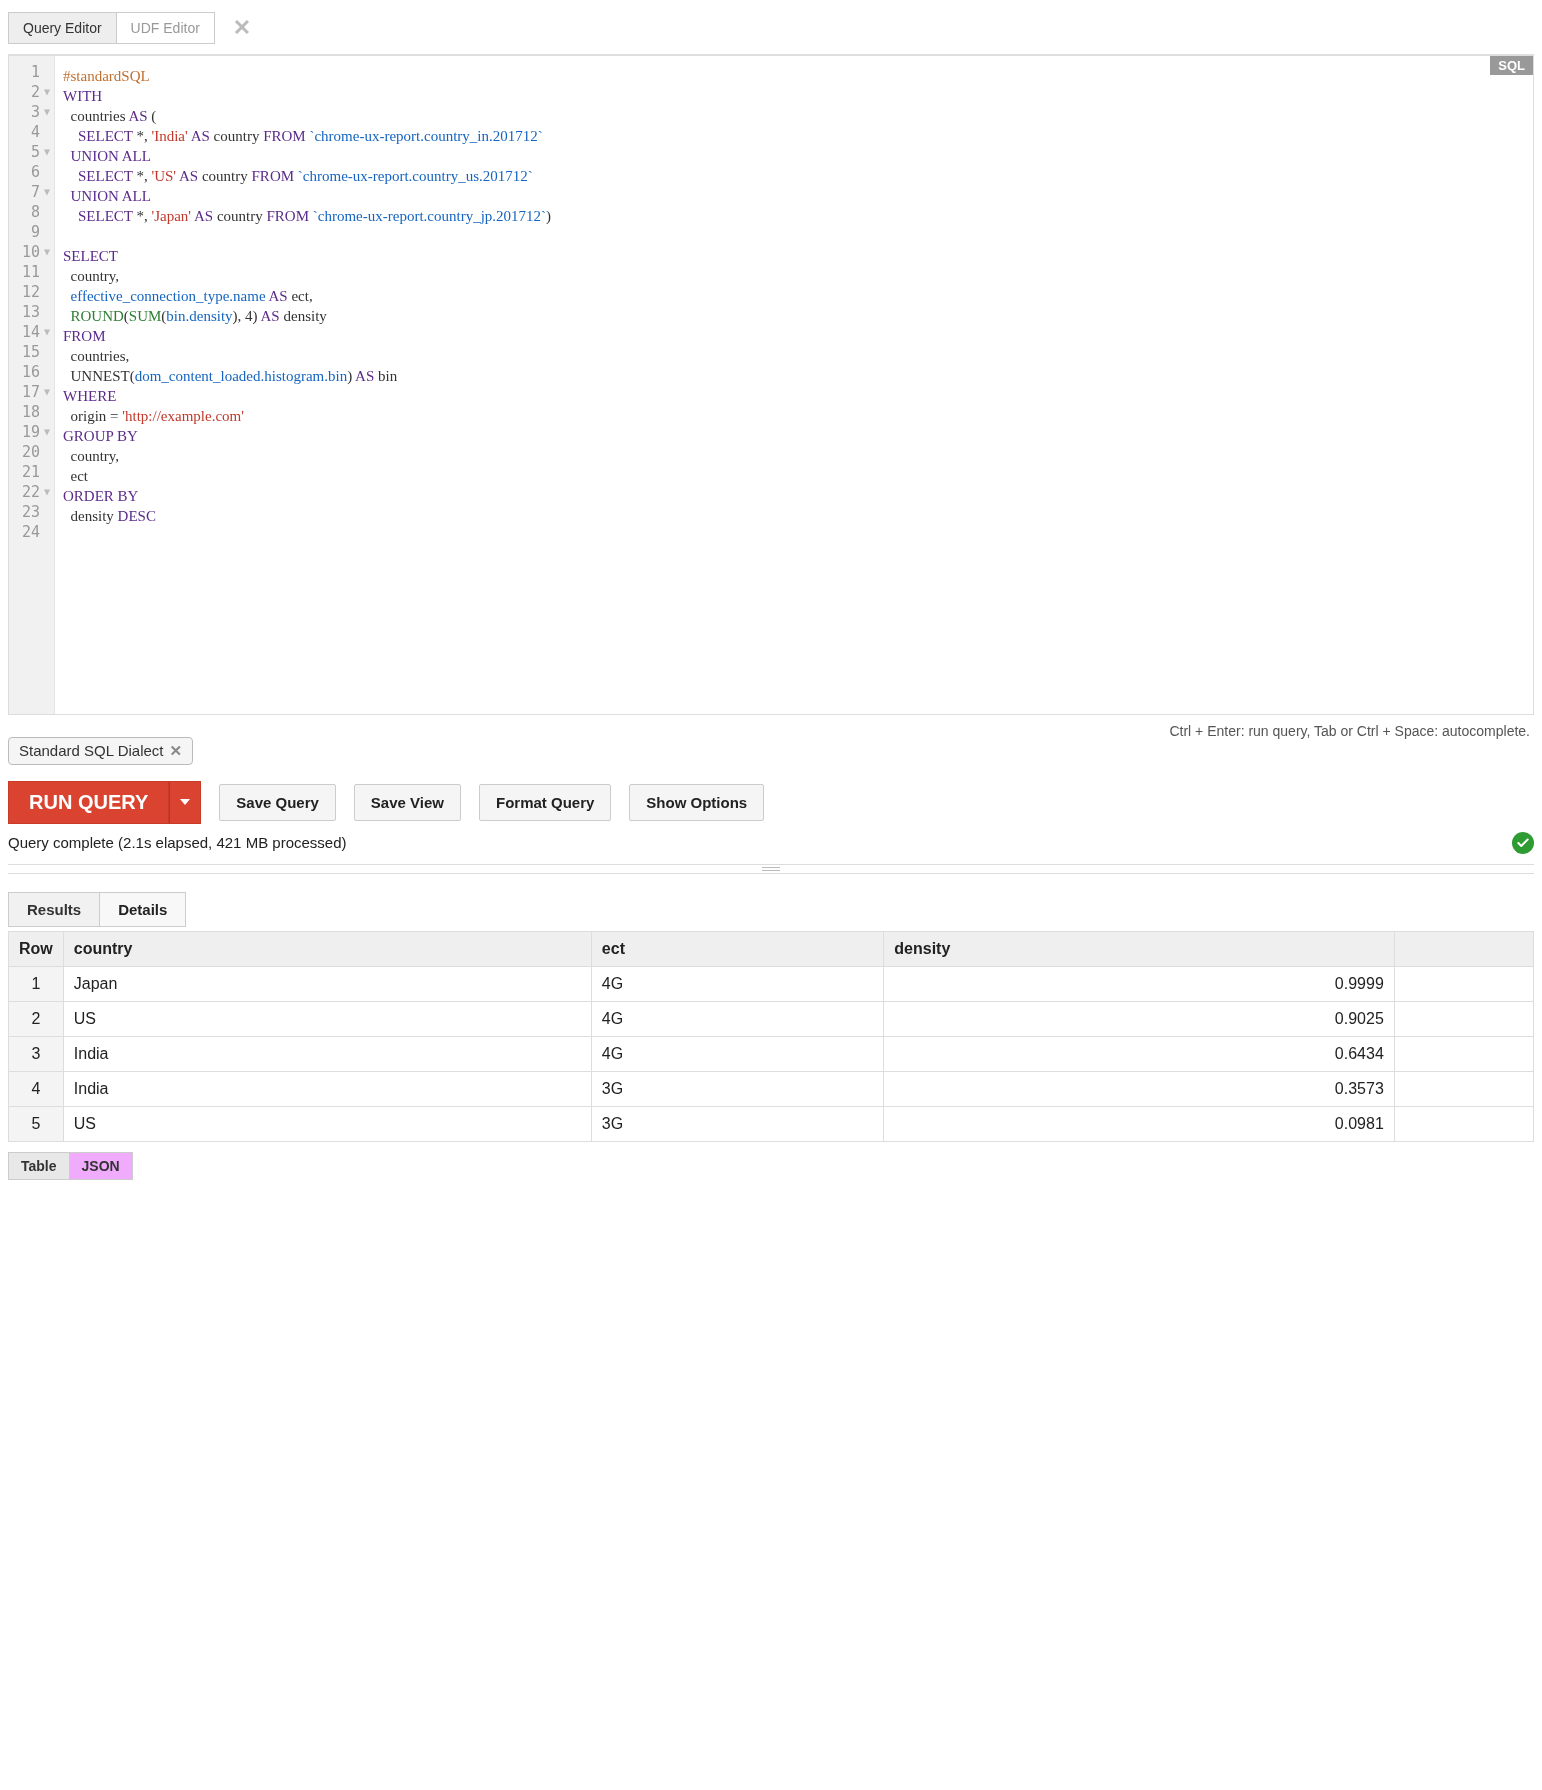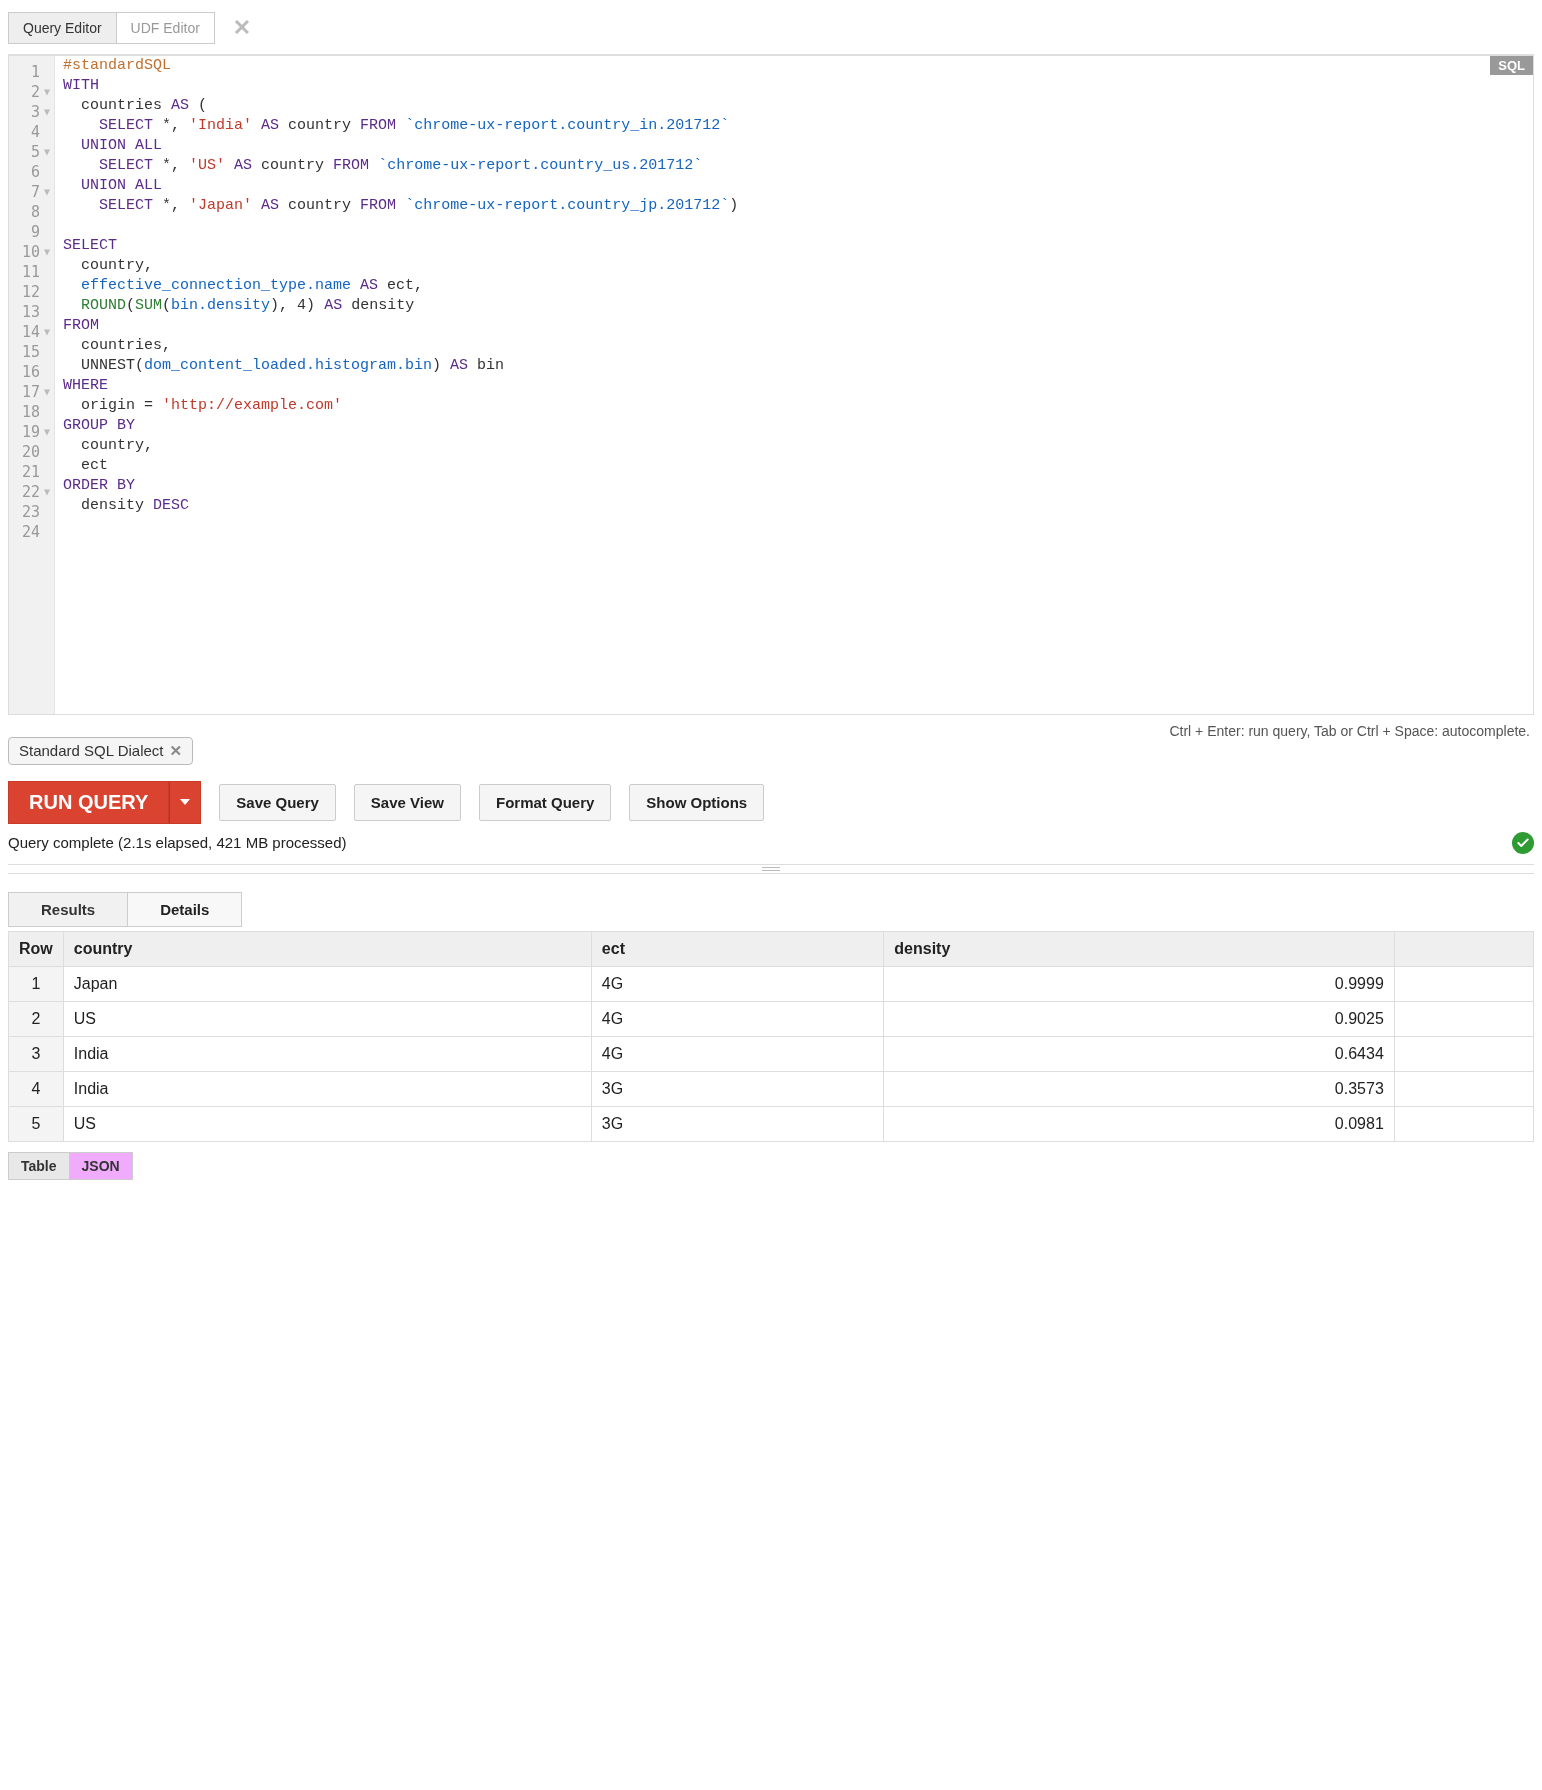--- a/index.html
+++ b/index.html
@@ -49,22 +49,22 @@
   }
   .gutter {
     background: #f1f1f1; border-right: 1px solid #e4e4e4;
     padding: 6px 4px 6px 10px; text-align: right;
     font-family: Menlo, Monaco, Consolas, monospace; font-size: 15px;
     color: #999; user-select: none; line-height: 20px; min-width: 46px;
   }
   .gline { display: flex; justify-content: flex-end; align-items: center; gap: 2px; height: 20px; }
   .fold { color: #bbb; font-size: 10px; width: 8px; display: inline-block; }
   .code {
-    flex: 1; padding: 0 8px;
-    font-family: Liberation Mono, monospace; font-size: 15px;
+    flex: 1; padding: 10px 8px;
+    font-family: Liberation Serif, serif; font-size: 15px;
     line-height: 20px; white-space: pre; color: #333;
   }
   .cline { height: 20px; }
   .k   { color: #5b2b8a; }   
   .str { color: #c0392b; }   
   .fn  { color: #2e7d32; }   
   .id  { color: #1565c0; }   
   .cm  { color: #c07030; }   
 
   
@@ -117,21 +117,21 @@
   }
   .grip {
     width: 18px; height: 4px; border-top: 1px solid #bbb; border-bottom: 1px solid #bbb;
   }
 
   
   .results-bar { display: flex; align-items: center; justify-content: space-between; margin-bottom: 4px; }
   .results-tabs { display: flex; }
   .rt-btn {
     background: #f1f1f1; border: 1px solid #ccc; color: #333;
-    font-weight: 700; font-size: 15px; padding: 8px 32px; cursor: pointer;
+    font-weight: 700; font-size: 15px; padding: 8px 18px; cursor: pointer;
   }
   .rt-btn.dim { color: #222; background: #f8f8f8; }
   .rt-btn + .rt-btn { border-left: none; }
   .results-actions { display: flex; gap: 14px; }
 
   
   table.results {
     border-collapse: collapse; width: 100%; font-size: 16px;
   }
   table.results th, table.results td {

